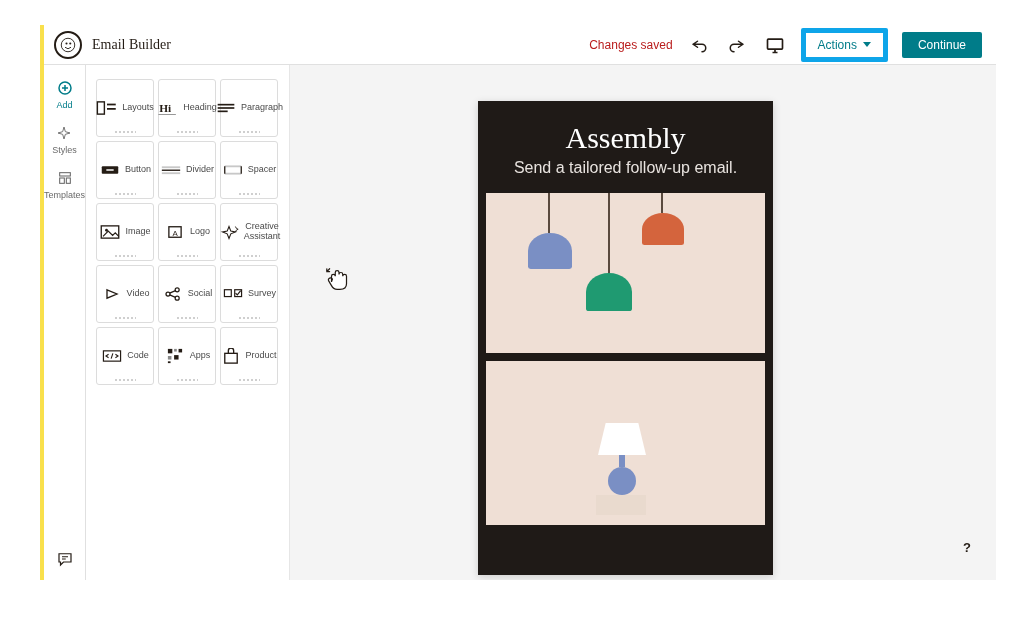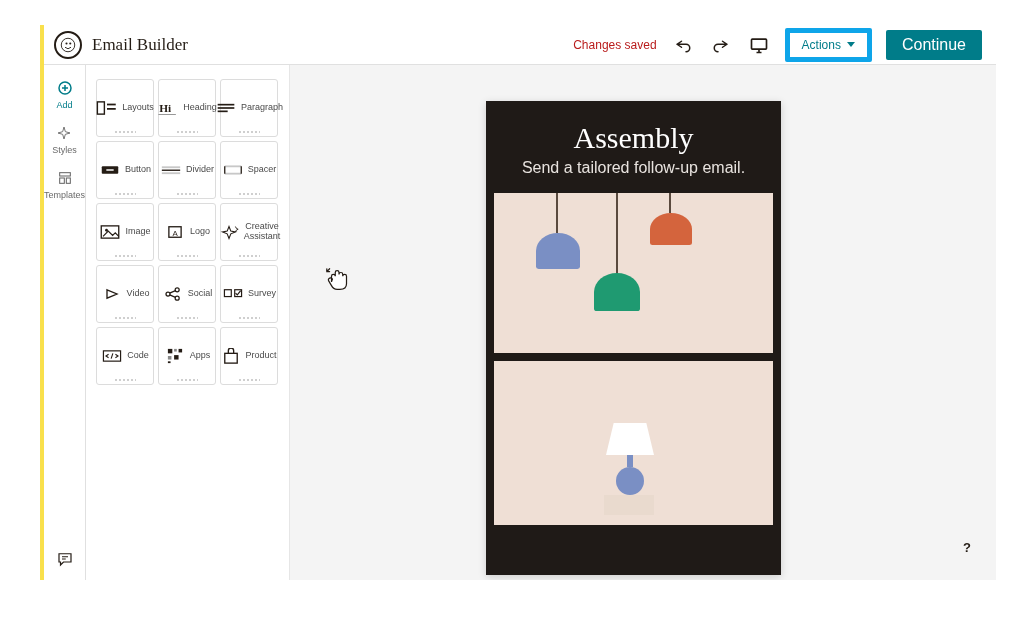--- a/index.html
+++ b/index.html
@@ -2,45 +2,45 @@
 <html><head>
 <meta charset="utf-8">
 <style>
   * { box-sizing: border-box; margin: 0; padding: 0; }
   body { font-family: -apple-system, "Helvetica Neue", Arial, sans-serif; background: #fff; font-size: 13px; color: #241c15; }
   .app { position: relative; width: 1036px; height: 642px; padding-left: 40px; padding-top: 25px; }
   .inner { position: relative; width: 956px; height: 555px; display: flex; flex-direction: column; border-left: 4px solid #f9e04c; background: #fff; }
   
   .topbar { height: 40px; display: flex; align-items: center; padding: 0 14px 0 10px; border-bottom: 1px solid #e0e0e0; }
   .logo-monkey { width: 28px; height: 28px; border-radius: 50%; border: 2px solid #241c15; display:flex; align-items:center; justify-content:center; font-size:16px; }
-  .app-title { margin-left: 10px; font-size: 17px; font-family: Georgia, "Times New Roman", serif; text-align: center; }
+  .app-title { margin-left: 10px; font-size: 14px; font-family: Georgia, "Times New Roman", serif; text-align: center; }
   .topbar-right { margin-left: auto; display: flex; align-items: center; gap: 14px; }
   .muted { color: #b91c1c; font-size: 12px; }
   .icon-btn { width: 24px; height: 24px; display:flex; align-items:center; justify-content:center; color:#241c15; cursor:pointer; }
   .btn-outline { border:5px solid #0ea5e9; color:#007c89; background:#fff; padding:5px 12px; font-size:12px; display:flex; align-items:center; gap:6px; cursor:pointer; border-radius:2px;}
-  .btn-primary { background:#007c89; color:#fff; padding:6px 16px; font-size:16px; border:none; cursor:pointer; border-radius:2px;}
+  .btn-primary { background:#007c89; color:#fff; padding:6px 16px; font-size:12px; border:none; cursor:pointer; border-radius:2px;}
   .caret-down { width:0;height:0;border-left:4px solid transparent;border-right:4px solid transparent;border-top:5px solid #007c89;}
   
   .body { flex:1; display:flex; overflow:hidden; }
   .rail { width:42px; border-right:1px solid #e0e0e0; display:flex; flex-direction:column; align-items:center; padding-top:14px; gap:14px; position:relative; }
   .rail-item { display:flex; flex-direction:column; align-items:center; gap:3px; font-size:9px; color:#6a6a6a; cursor:pointer; }
   .rail-item.active { color:#007c89; }
   .rail-item.active .rail-ico svg * { stroke:#007c89; fill:none; }
   .rail-ico { width:18px; height:18px; display:flex; align-items:center; justify-content:center; }
   .rail-bottom { position:absolute; bottom:12px; }
   
   .panel { width:204px; border-right:1px solid #e6e6e6; padding:14px 10px; display:grid; grid-template-columns: repeat(3, 58px); grid-auto-rows: 58px; gap:4px; align-content:start; background:#fff;}
   .block { border:1px solid #dcdcdc; border-radius:3px; display:flex; align-items:center; justify-content:center; gap:4px; font-size:9px; color:#4a4a4a; cursor:grab; position:relative; padding:4px 2px;}
   .block:after { content:""; position:absolute; bottom:2px; left:50%; transform:translateX(-50%); width:22px; height:4px; background-image:radial-gradient(#cfcfcf 0.8px, transparent 0.8px); background-size:4px 4px; }
   .block-ico { width:22px; height:16px; display:flex; align-items:center; justify-content:center; }
   .block-label { text-align:center; line-height:1.1; }
   
   .canvas { flex:1; background:#f4f4f4; position:relative; overflow:hidden; }
   .cursor-hand { position:absolute; left:34px; top:200px; width:28px; height:28px; color:#241c15;}
-  .email { position:absolute; left:196px; top:36px; width:295px; background:#1f1a17; color:#fff; height:474px; overflow:hidden; box-shadow:0 2px 8px rgba(0,0,0,.16);}
+  .email { position:absolute; left:188px; top:36px; width:295px; background:#1f1a17; color:#fff; height:474px; overflow:hidden; box-shadow:0 2px 8px rgba(0,0,0,.16);}
   .email-title { text-align:center; font-family:Georgia,serif; font-size:30px; padding-top:20px;}
   .email-sub { text-align:center; font-size:16px; color:#e8e3df; margin-top:4px;}
   .img-box { background:#efdfd5; margin:16px 8px 6px 8px; height:160px; position:relative; }
   .img-box.sm { height:164px; margin-top:8px;}
   .lamp { position:absolute; }
   .cord { position:absolute; width:2px; background:#5a4a3e; top:0; }
   .shade { border-radius:50% 50% 6% 6%;}
   .img-label { position:absolute; left:62px; top:300px; color:#5a4a3e; font-size:9px;}
   .help-btn { position:absolute; right:18px; bottom:22px; width:22px; height:22px; border-radius:50%; display:flex; align-items:center; justify-content:center; font-weight:bold; color:#241c15; cursor:pointer;}
 </style>

